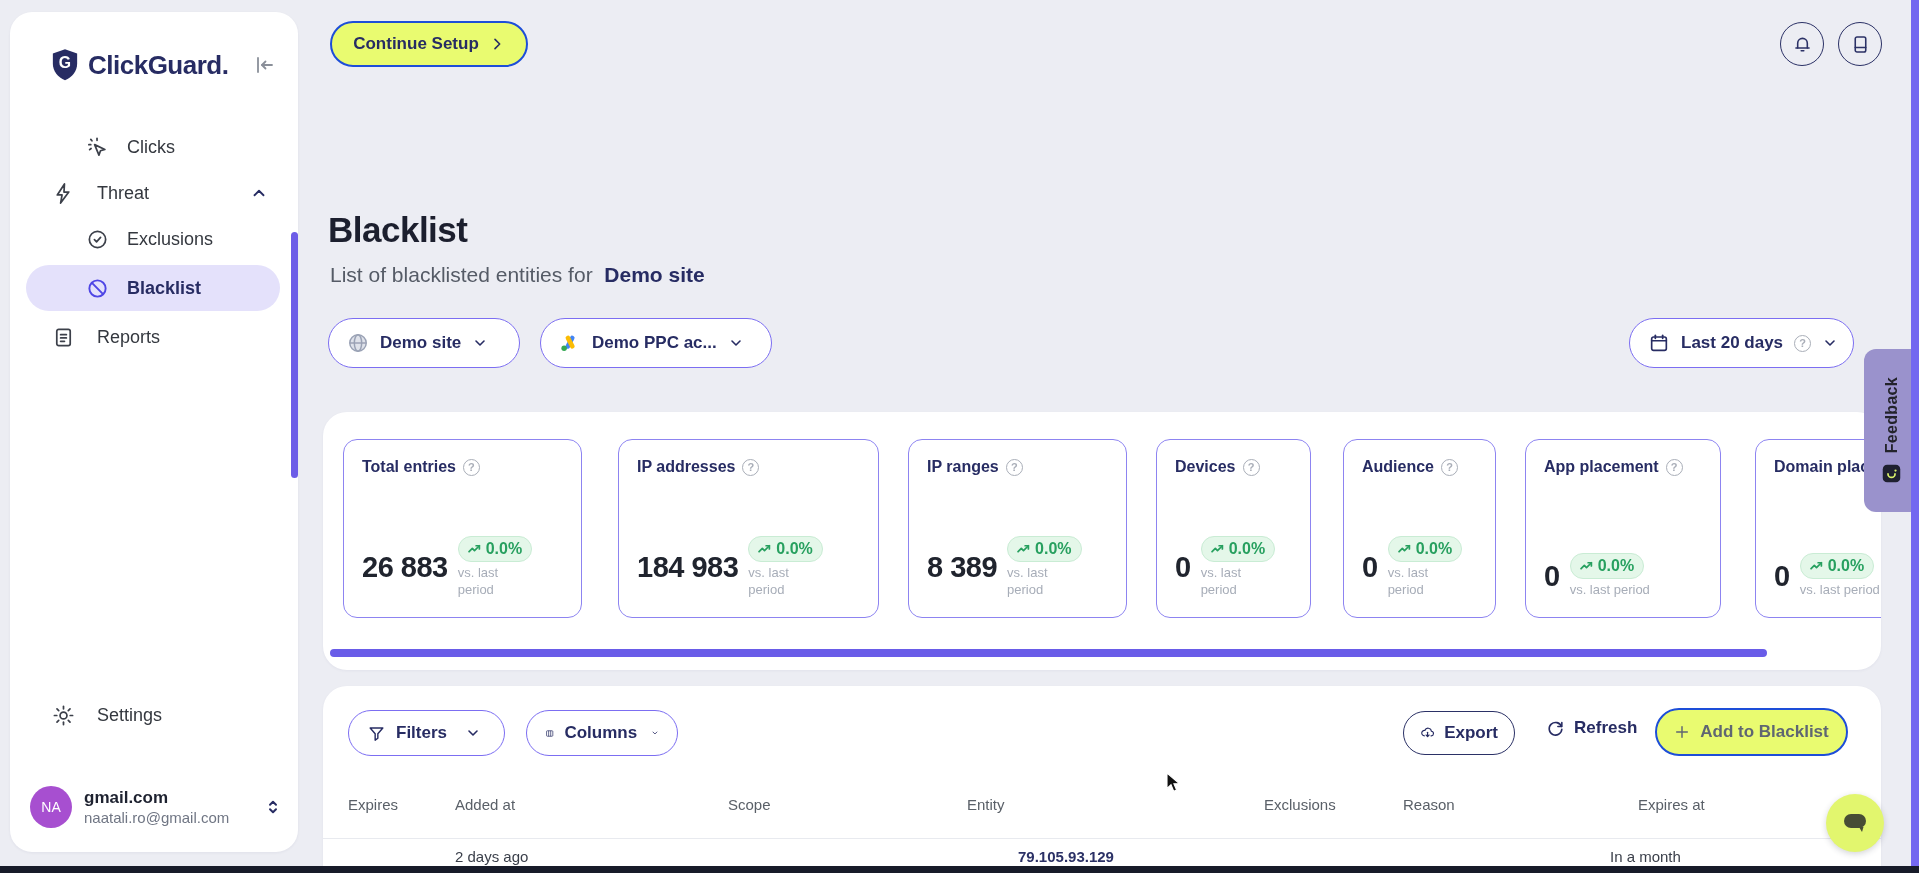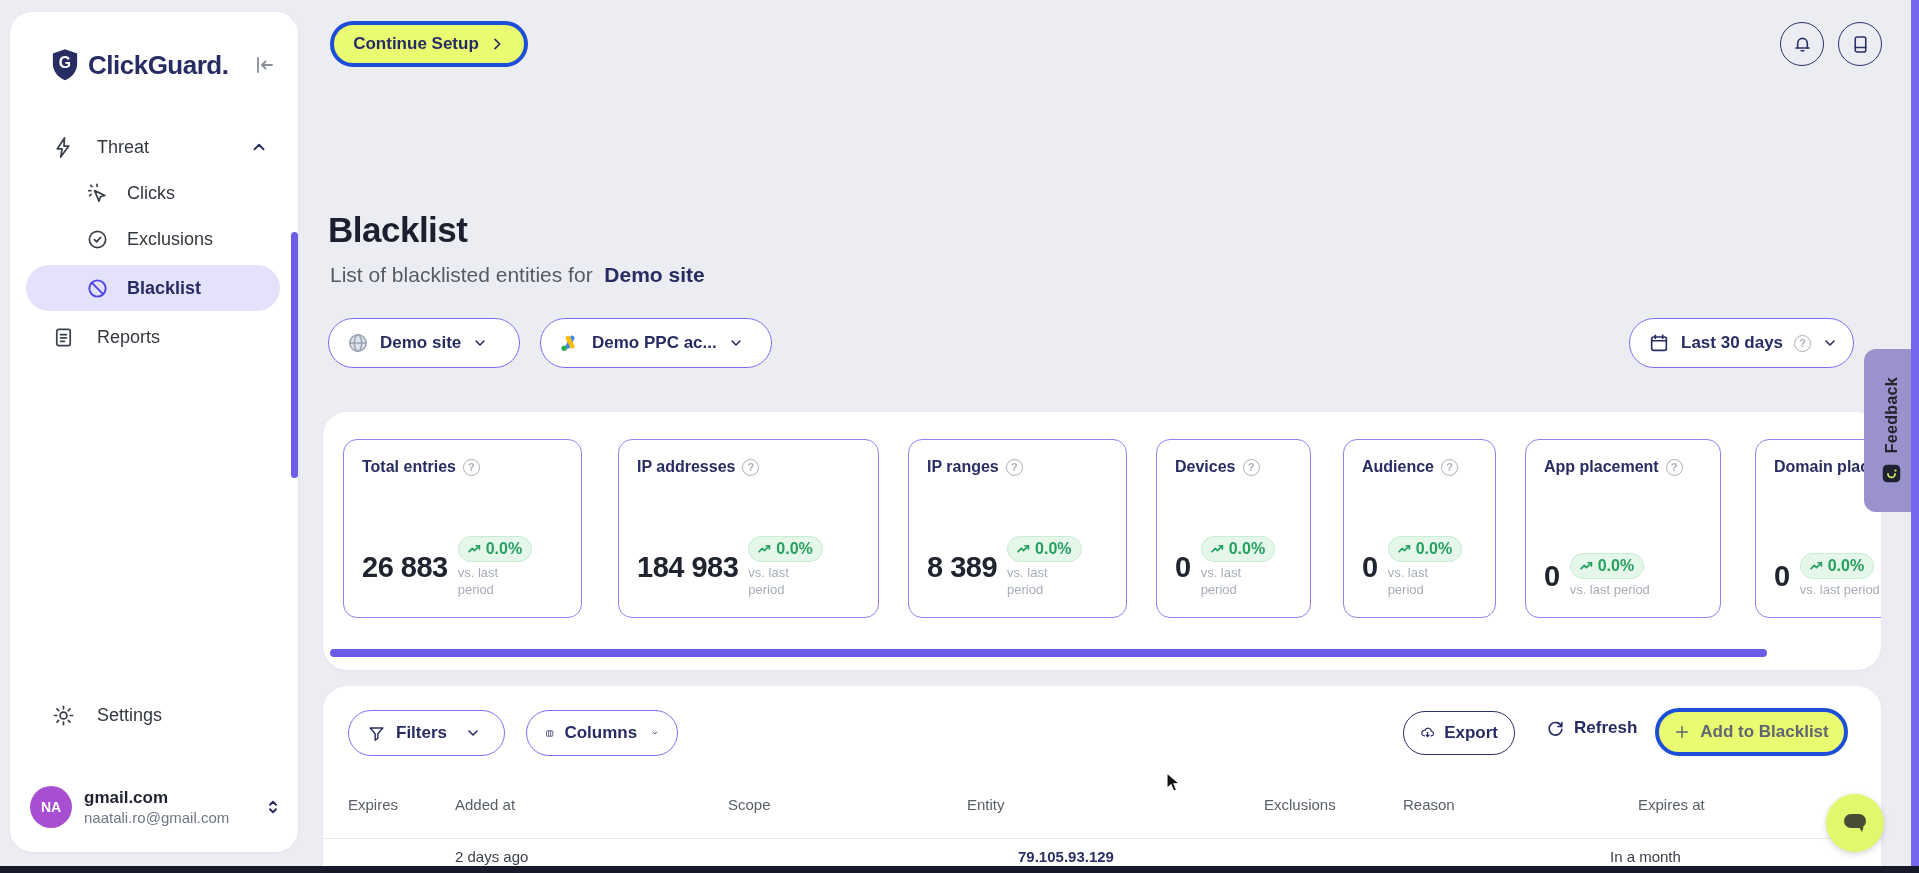--- a/index.html
+++ b/index.html
@@ -33,28 +33,28 @@
   .promo-line { font-size:16px; font-weight:600; color:#272c63; line-height:1.35; max-width:190px; }
   .promo-amount { font-size:30px; font-weight:800; color:#272c63; margin-top:10px; letter-spacing:-.5px; }
   .share-btn { margin-top:14px; width:206px; height:40px; border:1.6px solid #272c63; border-radius:21px;
     background:transparent; display:flex; align-items:center; justify-content:center; gap:9px;
     font-size:17px; font-weight:600; color:#272c63; cursor:pointer; }
   .share-btn .sico { width:18px; height:18px; }
   .promo-cap { margin-top:12px; font-size:15px; color:#8a909b; }
   .settings-item { position:absolute; left:0; top:680px; right:0; }
   .account { position:absolute; left:20px; bottom:24px; right:16px; display:flex; align-items:center; cursor:pointer; }
   .avatar { width:42px; height:42px; border-radius:50%; background:#a74fd0; color:#fff;
-    font-size:14px; font-weight:700; display:flex; align-items:center; justify-content:center; flex:0 0 auto; }
+    font-size:14px; font-weight:400; display:flex; align-items:center; justify-content:center; flex:0 0 auto; }
   .acct-text { margin-left:12px; min-width:0; }
   .acct-name { font-size:17px; font-weight:700; color:#1e2230; }
   .acct-email { font-size:15px; color:#707684; margin-top:1px; }
   .acct-chevrons { margin-left:auto; width:18px; height:20px; color:#272c63; flex:0 0 auto; }
 
   
-  .lime-btn { background:#e9fb70; border:4px solid #1d4ed8; color:#272c63; font-weight:700;
+  .lime-btn { background:#e9fb70; border:2px solid #1d4ed8; color:#272c63; font-weight:700;
     display:flex; align-items:center; justify-content:center; gap:10px; cursor:pointer;
     font-family:"Liberation Sans", sans-serif; }
   .continue-setup { position:absolute; left:330px; top:21px; width:198px; height:46px;
     border-radius:23px; font-size:17px; }
   .continue-setup .cico { width:16px; height:16px; }
   .circle-btn { position:absolute; top:22px; width:44px; height:44px; border:1.6px solid #2b3166;
     border-radius:50%; background:transparent; color:#2b3166; display:flex; align-items:center;
     justify-content:center; cursor:pointer; }
   .circle-btn svg { width:21px; height:21px; }
   .bell-btn { left:1780px; } .book-btn { left:1838px; }
@@ -167,38 +167,38 @@
       <span class="collapse-btn">
         <svg viewBox="0 0 24 24" fill="none" stroke="currentColor" stroke-width="1.8" stroke-linecap="round" stroke-linejoin="round">
           <line x1="6" y1="5" x2="6" y2="19"></line>
             <path d="M20 12H10"></path>
             <path d="M13.5 8.5 10 12l3.5 3.5"></path>
         </svg>
       </span>
     </div>
 
     <nav class="nav">
-      <div class="nav-item">
-        <svg class="nico" viewBox="0 0 24 24" fill="none" stroke="currentColor" stroke-width="1.8" stroke-linejoin="round">
-          <path d="M13 2 5.5 13.5h5L9 22l8.5-11.5h-5z"></path>
-        </svg>
-        <span>Threat</span>
-        <svg class="nav-chevron" viewBox="0 0 24 24" fill="none" stroke="currentColor" stroke-width="2.4" stroke-linecap="round" stroke-linejoin="round">
-          <polyline points="6 15 12 9 18 15"></polyline>
-        </svg>
-      </div>
       <div class="nav-item child">
         <svg class="nico" viewBox="0 0 24 24" fill="none" stroke="currentColor" stroke-width="1.8" stroke-linecap="round" stroke-linejoin="round">
           <path d="M9 9l4.5 11 1.6-4.6L19.7 14z"></path>
             <path d="M5 3.5 6.2 5"></path>
             <path d="M11.5 2.5v2"></path>
             <path d="M3 9h2"></path>
             <path d="M3.8 14.2 5.3 13"></path>
         </svg>
         <span>Clicks</span>
+      </div>
+      <div class="nav-item">
+        <svg class="nico" viewBox="0 0 24 24" fill="none" stroke="currentColor" stroke-width="1.8" stroke-linejoin="round">
+          <path d="M13 2 5.5 13.5h5L9 22l8.5-11.5h-5z"></path>
+        </svg>
+        <span>Threat</span>
+        <svg class="nav-chevron" viewBox="0 0 24 24" fill="none" stroke="currentColor" stroke-width="2.4" stroke-linecap="round" stroke-linejoin="round">
+          <polyline points="6 15 12 9 18 15"></polyline>
+        </svg>
       </div>
       <div class="nav-item child">
         <svg class="nico" viewBox="0 0 24 24" fill="none" stroke="currentColor" stroke-width="1.8" stroke-linecap="round" stroke-linejoin="round">
           <circle cx="12" cy="12" r="8.5"></circle>
             <path d="M8.8 12.2l2.2 2.2 4.2-4.6"></path>
         </svg>
         <span>Exclusions</span>
       </div>
       <div class="nav-item child active">
         <svg class="nico" viewBox="0 0 24 24" fill="none" stroke="currentColor" stroke-width="2" stroke-linecap="round">
@@ -301,21 +301,21 @@
     </svg>
   </div>
 
   <div class="sel-pill pill-date">
     <svg class="pic" viewBox="0 0 24 24" fill="none" stroke="#272c63" stroke-width="1.8" stroke-linecap="round">
       <rect x="4" y="5.5" width="16" height="14.5" rx="2"></rect>
         <line x1="8" y1="3.5" x2="8" y2="7"></line>
         <line x1="16" y1="3.5" x2="16" y2="7"></line>
         <line x1="4" y1="9.5" x2="20" y2="9.5"></line>
     </svg>
-    <span class="lbl">Last 30 days</span>
+    <span class="lbl">Last 20 days</span>
     <span class="help-dot">?</span>
     <svg class="chev" viewBox="0 0 24 24" fill="none" stroke="currentColor" stroke-width="2.4" stroke-linecap="round" stroke-linejoin="round">
       <polyline points="6 9 12 15 18 9"></polyline>
     </svg>
   </div>
 
   <section class="panel panel-stats">
 
     <div class="stat-card" style="left:20px;width:239px">
       <div class="stat-head">

